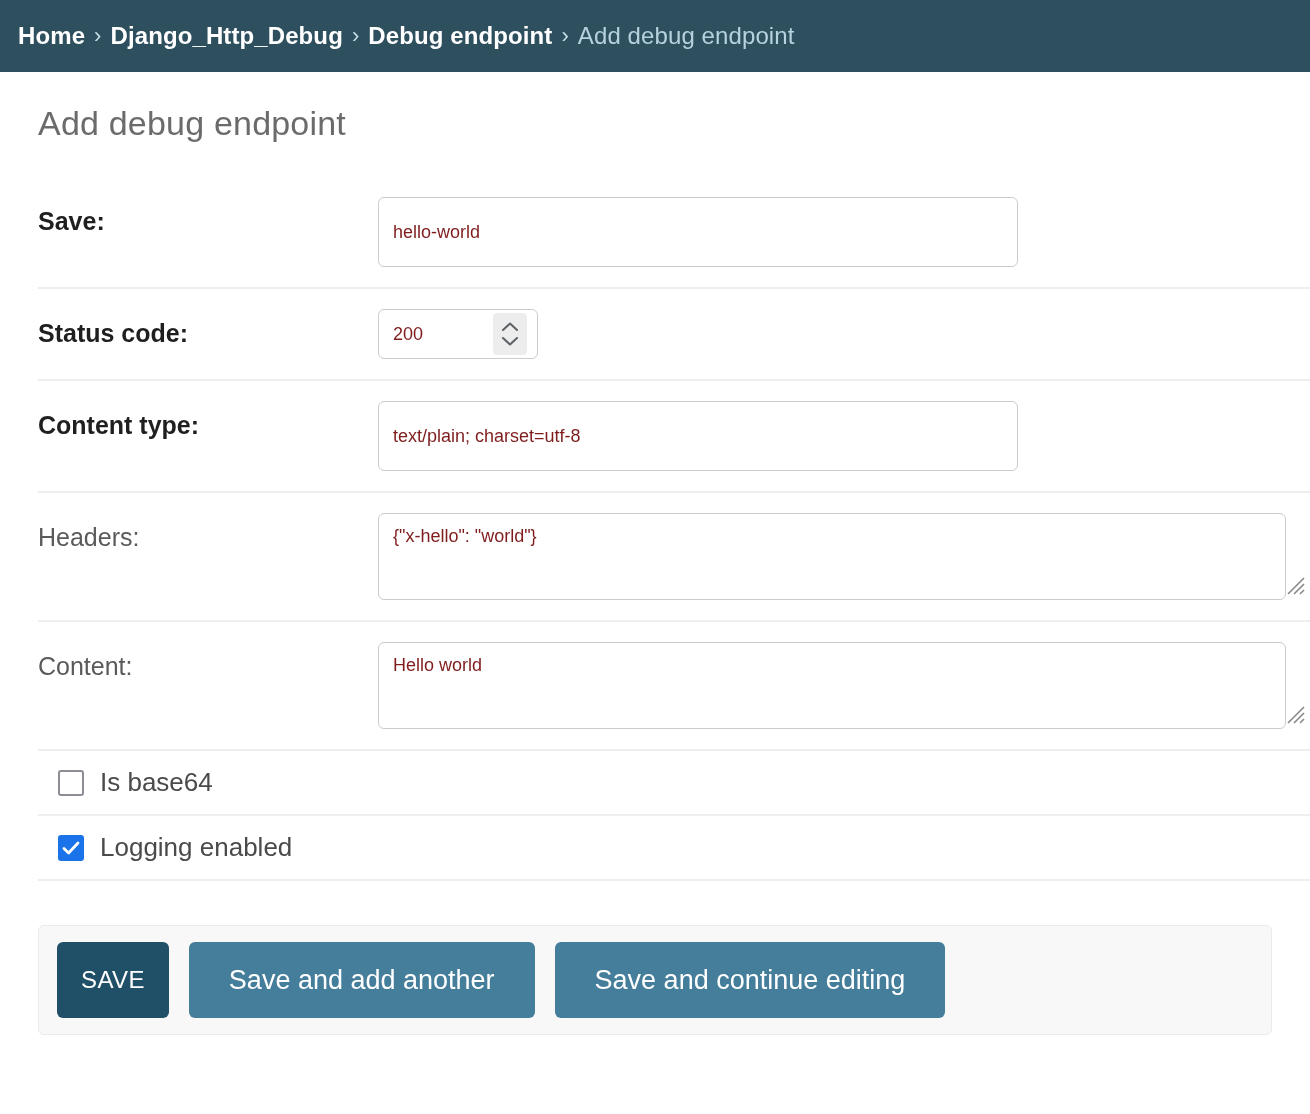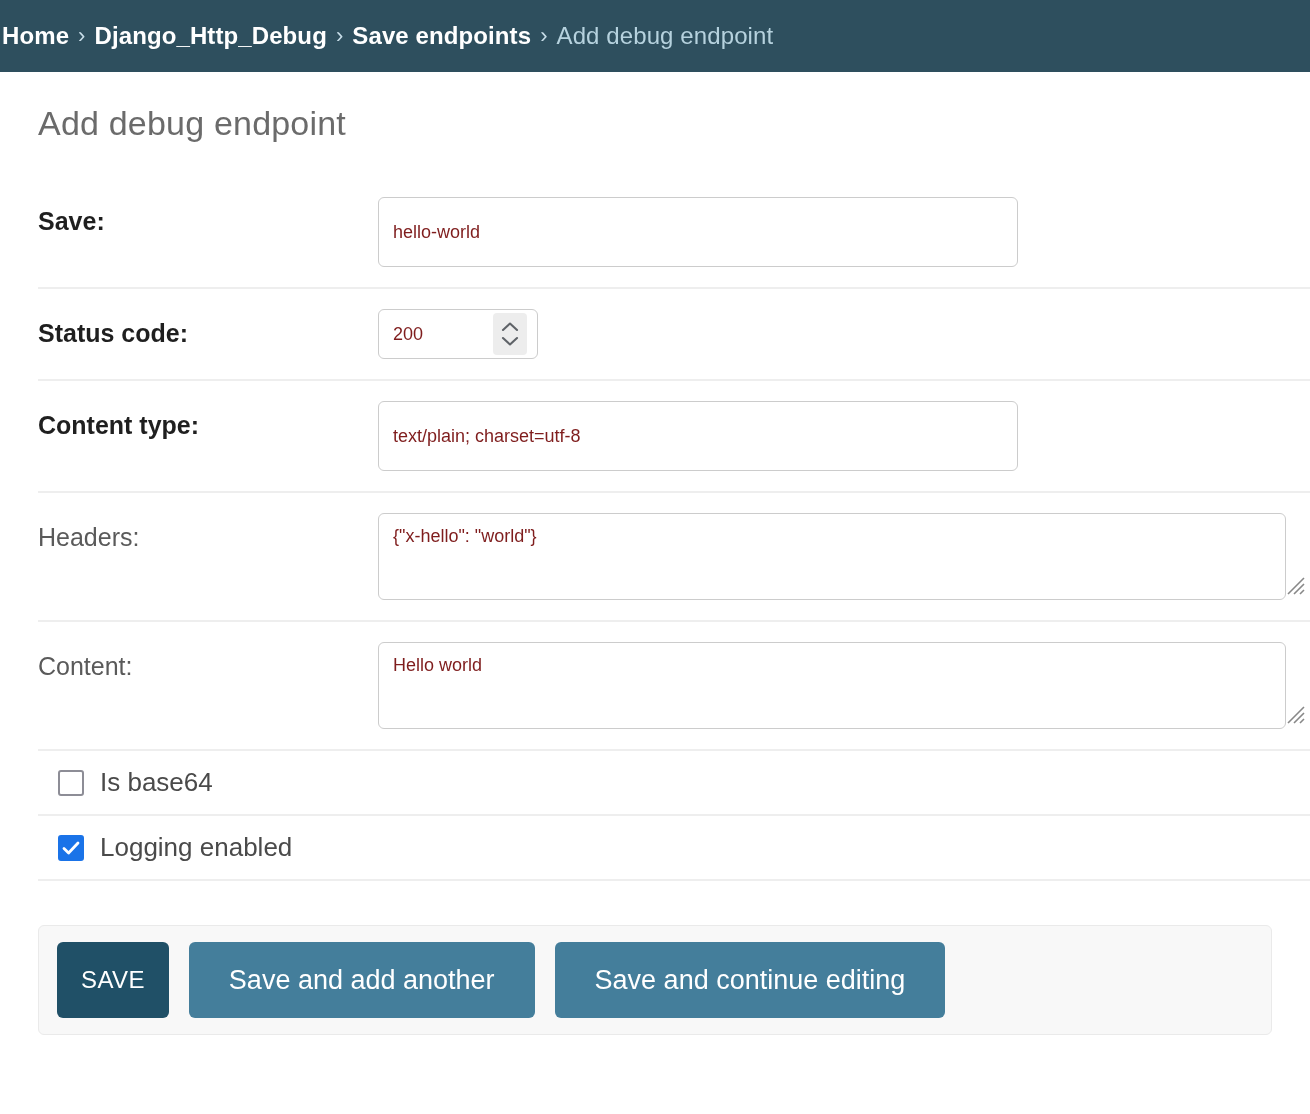--- a/index.html
+++ b/index.html
@@ -15,21 +15,21 @@
     overflow: hidden;
   }
 
   
   .breadcrumbs {
     background: #2e4f5e;
     height: 72px;
     box-sizing: border-box;
     display: flex;
     align-items: center;
-    padding: 0 2px;
+    padding: 0 18px;
     font-size: 24px;
     letter-spacing: 0.1px;
     white-space: nowrap;
   }
   .crumb-link {
     color: #ffffff;
     font-weight: bold;
     text-decoration: none;
   }
   .crumb-sep {
@@ -236,21 +236,21 @@
   }
 </style>
 </head>
 <body>
 
 <div class="breadcrumbs">
   <a class="crumb-link" href="#">Home</a>
   <span class="crumb-sep">›</span>
   <a class="crumb-link" href="#">Django_Http_Debug</a>
   <span class="crumb-sep">›</span>
-  <a class="crumb-link" href="#">Save endpoints</a>
+  <a class="crumb-link" href="#">Debug endpoint</a>
   <span class="crumb-sep">›</span>
   <span class="crumb-current">Add debug endpoint</span>
 </div>
 
 <div class="content">
 
   <h1 class="page-title">Add debug endpoint</h1>
 
   <form>
     <div class="fieldset">

